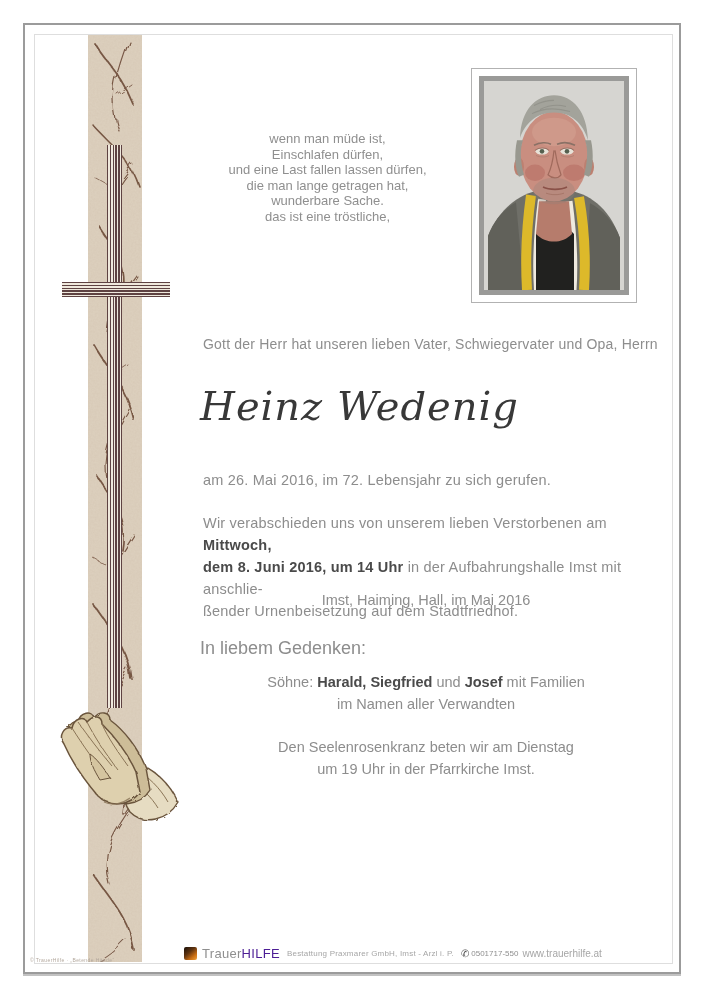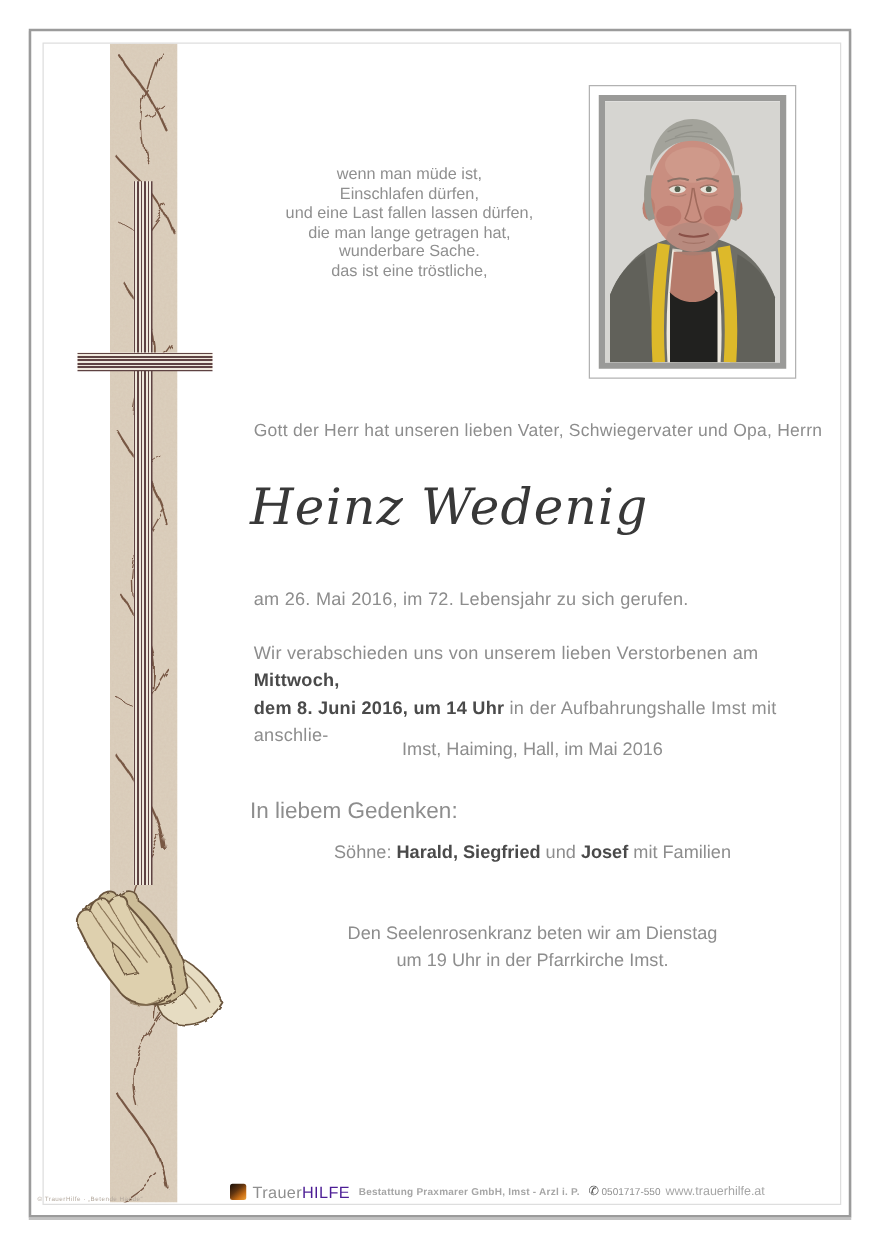--- a/index.html
+++ b/index.html
@@ -40,21 +40,21 @@
   .family{left:200px;top:671px;width:452px;text-align:center;font-size:14.5px;line-height:22px;}
   .rosary{left:200px;top:736px;width:452px;text-align:center;font-size:14.5px;line-height:22px;}
   .b{font-weight:bold;color:#4a4a4a;}
   
   .footer-row{position:absolute;left:184px;top:945px;height:16px;display:flex;align-items:center;z-index:6;}
   .logo-square{width:13px;height:13px;border-radius:2px;margin-right:5px;
     background:linear-gradient(140deg,#20130a 5%,#5e3310 40%,#c86d14 72%,#f0a43c 100%);}
   .brand{font-size:13px;letter-spacing:.3px;white-space:nowrap;}
   .brand .t1{color:#8f8f8f;}
   .brand .t2{color:#4c1d95;}
-  .foot-small{font-size:8px;color:#a6a6a6;margin-left:7px;white-space:nowrap;letter-spacing:.2px;font-weight:bold;}
+  .foot-small{font-size:8px;color:#a6a6a6;margin-left:7px;white-space:nowrap;letter-spacing:.2px;}
   .phone-icon{font-size:10px;color:#4a4a4a;margin-left:7px;margin-right:2px;}
   .foot-phone{font-size:8px;color:#8f8f8f;white-space:nowrap;}
   .foot-site{font-size:10px;color:#a6a6a6;margin-left:4px;white-space:nowrap;}
   .credit{position:absolute;left:30px;top:957px;font-size:5px;color:#b3a89d;letter-spacing:.4px;z-index:6;}
 </style>
 </head>
 <body>
 
 <div class="card"></div>
 <div class="inner-frame"></div>
@@ -187,27 +187,29 @@
   <div>das ist eine tröstliche,</div>
 </div>
 
 <div class="txt intro">Gott der Herr hat unseren lieben Vater, Schwiegervater und Opa, Herrn</div>
 <div class="txt name">Heinz Wedenig</div>
 <div class="txt death-line">am 26. Mai 2016, im 72. Lebensjahr zu sich gerufen.</div>
 
 <div class="txt farewell">
   <div><span>Wir verabschieden uns von unserem lieben Verstorbenen am </span><span class="b">Mittwoch,</span></div>
   <div><span class="b">dem 8. Juni 2016, um 14 Uhr</span><span> in der Aufbahrungshalle Imst mit anschlie-</span></div>
+  <div><span>ßender Urnenbeisetzung auf dem Stadtfriedhof.</span></div>
 </div>
 
 <div class="txt places">Imst, Haiming, Hall, im Mai 2016</div>
 <div class="txt gedenken">In liebem Gedenken:</div>
 
 <div class="txt family">
   <div><span>Söhne: </span><span class="b">Harald, Siegfried</span><span> und </span><span class="b">Josef</span><span> mit Familien</span></div>
+  <div>im Namen aller Verwandten</div>
 </div>
 
 <div class="txt rosary">
   <div>Den Seelenrosenkranz beten wir am Dienstag</div>
   <div>um 19 Uhr in der Pfarrkirche Imst.</div>
 </div>
 
 <div class="footer-row">
   <div class="logo-square"></div>
   <div class="brand"><span class="t1">Trauer</span><span class="t2">HILFE</span></div>

